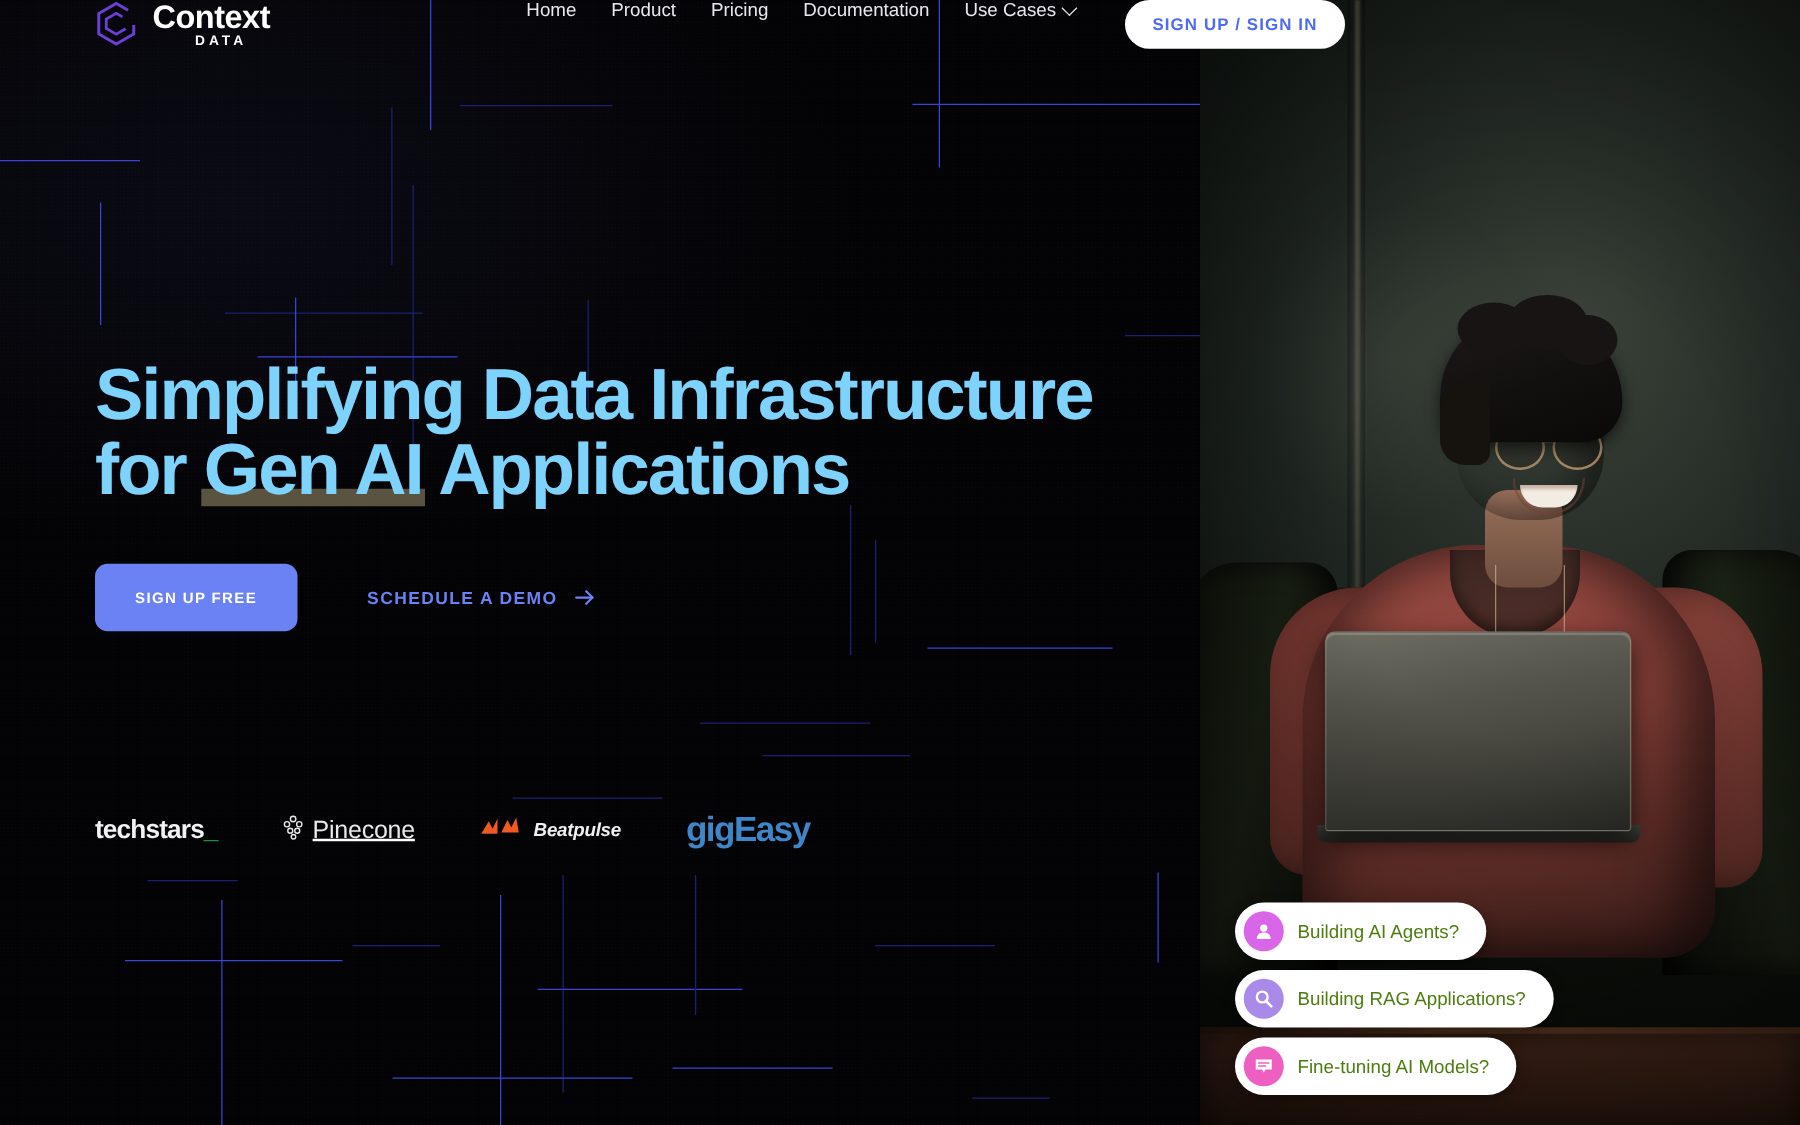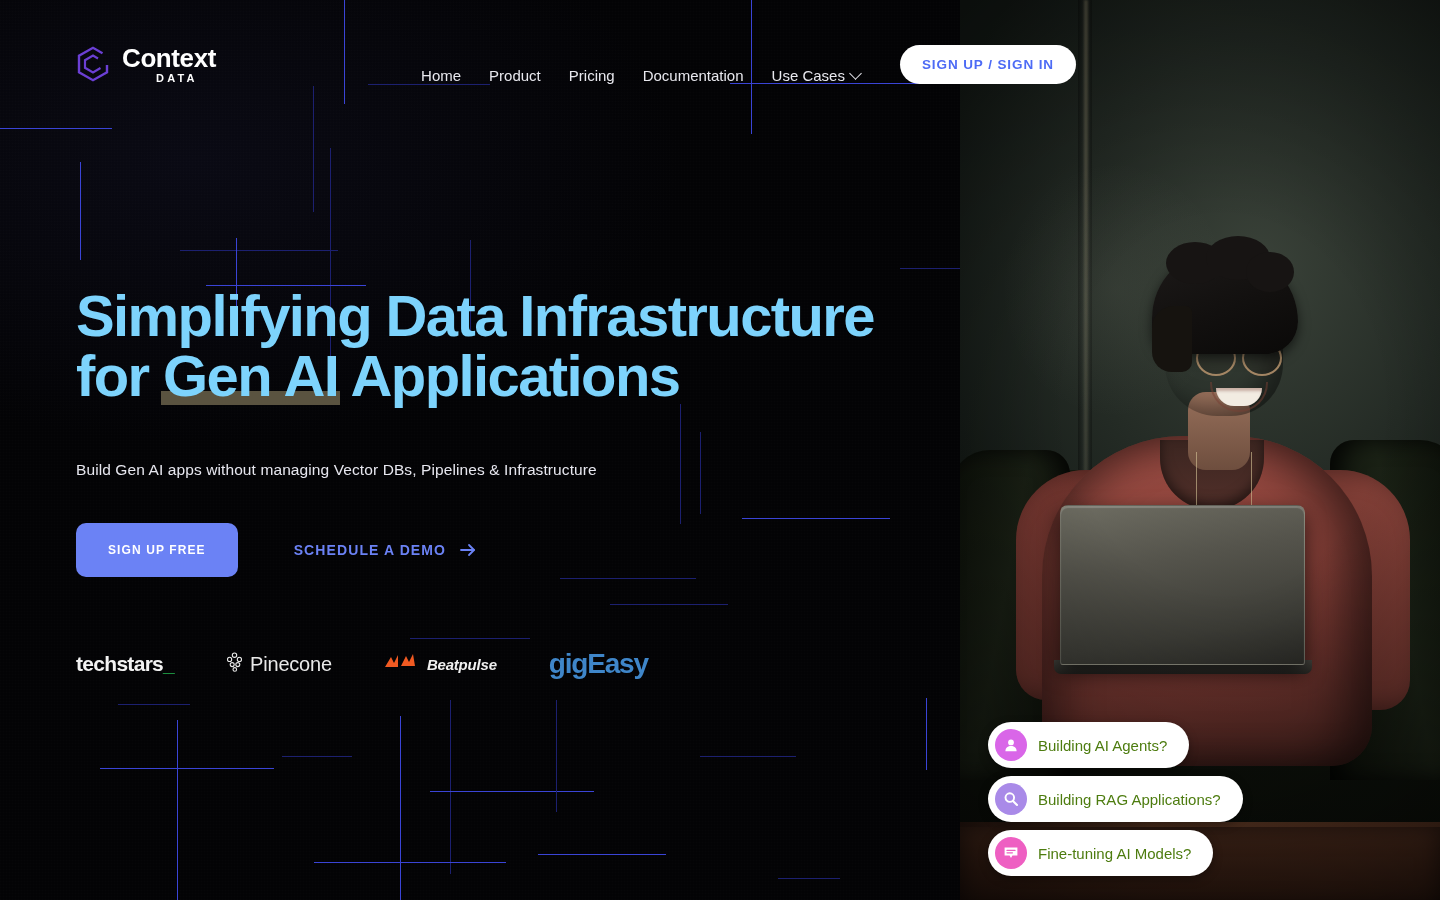--- a/index.html
+++ b/index.html
@@ -154,21 +154,21 @@
   }
 
   .photo-vignette {
     position:absolute; inset:0; pointer-events:none;
     background:radial-gradient(ellipse 520px 620px at 55% 45%, transparent 30%, rgba(0,0,0,.42) 78%, rgba(0,0,0,.68) 100%);
   }
 
   
   .navbar {
     position:absolute; left:0; top:0; width:1152px; height:84px;
-    display:flex; align-items:flex-end; z-index:40;
+    display:flex; align-items:flex-start; z-index:40;
   }
   .brand { display:flex; align-items:center; gap:12px; margin-left:76px; }
   .brand-mark { width:34px; height:38px; position:relative; flex:0 0 auto; }
   .brand-text { line-height:1; }
   .brand-name { font-size:26px; font-weight:bold; letter-spacing:-.4px; color:#fff; }
   .brand-sub { font-size:11px; font-weight:bold; letter-spacing:3.2px; color:#fff; margin-top:2px; margin-left:34px;}
 
   .nav-links { display:flex; align-items:center; gap:28px; margin-left:auto; }
   .nav-link { font-size:15px; color:#e8e8ee; cursor:pointer; white-space:nowrap; }
   .nav-dd { display:flex; align-items:center; gap:6px; }
@@ -208,21 +208,21 @@
     display:flex; align-items:center; gap:12px;
   }
   .arrow-r { width:20px; height:20px; }
 
   
   .trust { position:absolute; left:76px; top:630px; z-index:30; }
   .trust-label { font-size:12.5px; font-weight:bold; color:#ffffff; letter-spacing:.1px; }
   .logos { margin-top:18px; display:flex; align-items:center; gap:52px; }
   .logo-techstars { font-size:21px; font-weight:bold; color:#f2f2f2; letter-spacing:-.7px; position:relative; }
   .logo-techstars .us { color:#23b14d; }
-  .logo-pinecone { display:flex; align-items:center; gap:7px; }
+  .logo-pinecone { display:flex; align-items:center; gap:7px;text-decoration:underline; }
   .logo-pinecone .pc-txt { font-size:20px; color:#e9e9e9; letter-spacing:-.2px; }
   .logo-beatpulse { display:flex; align-items:center; gap:9px; }
   .logo-beatpulse .bp-txt { font-size:15px; font-weight:bold; font-style:italic; color:#f0f0f0; letter-spacing:-.2px; }
   .logo-gigeasy { font-size:28px; color:#3f86c9; letter-spacing:-1.2px; font-weight:600; }
 
   
   .bubbles { position:absolute; left:988px; top:722px; z-index:35;
     display:flex; flex-direction:column; gap:8px; align-items:flex-start; }
   .bubble {
     display:flex; align-items:center; gap:11px;
@@ -351,21 +351,20 @@
 
     <button class="signup-pill">SIGN UP / SIGN IN</button>
   </div>
 
   <div class="hero">
     <h1 class="hero-title">
       <span>Simplifying Data Infrastructure</span><br>
       <span>for </span><span class="hl">Gen AI</span><span> Applications</span>
     </h1>
 
-    <p class="hero-sub">Build Gen AI apps without managing Vector DBs, Pipelines &amp; Infrastructure</p>
 
     <div class="cta-row">
       <button class="btn-primary">SIGN UP FREE</button>
       <button class="btn-ghost">
         <span>SCHEDULE A DEMO</span>
         <span class="arrow-r">
           <svg width="20" height="20" viewBox="0 0 20 20" fill="none">
             <path d="M3 10 H16" stroke="#6b82f5" stroke-width="1.8" stroke-linecap="round"></path>
             <path d="M11 5 L16 10 L11 15" stroke="#6b82f5" stroke-width="1.8" stroke-linecap="round" stroke-linejoin="round"></path>
           </svg>

